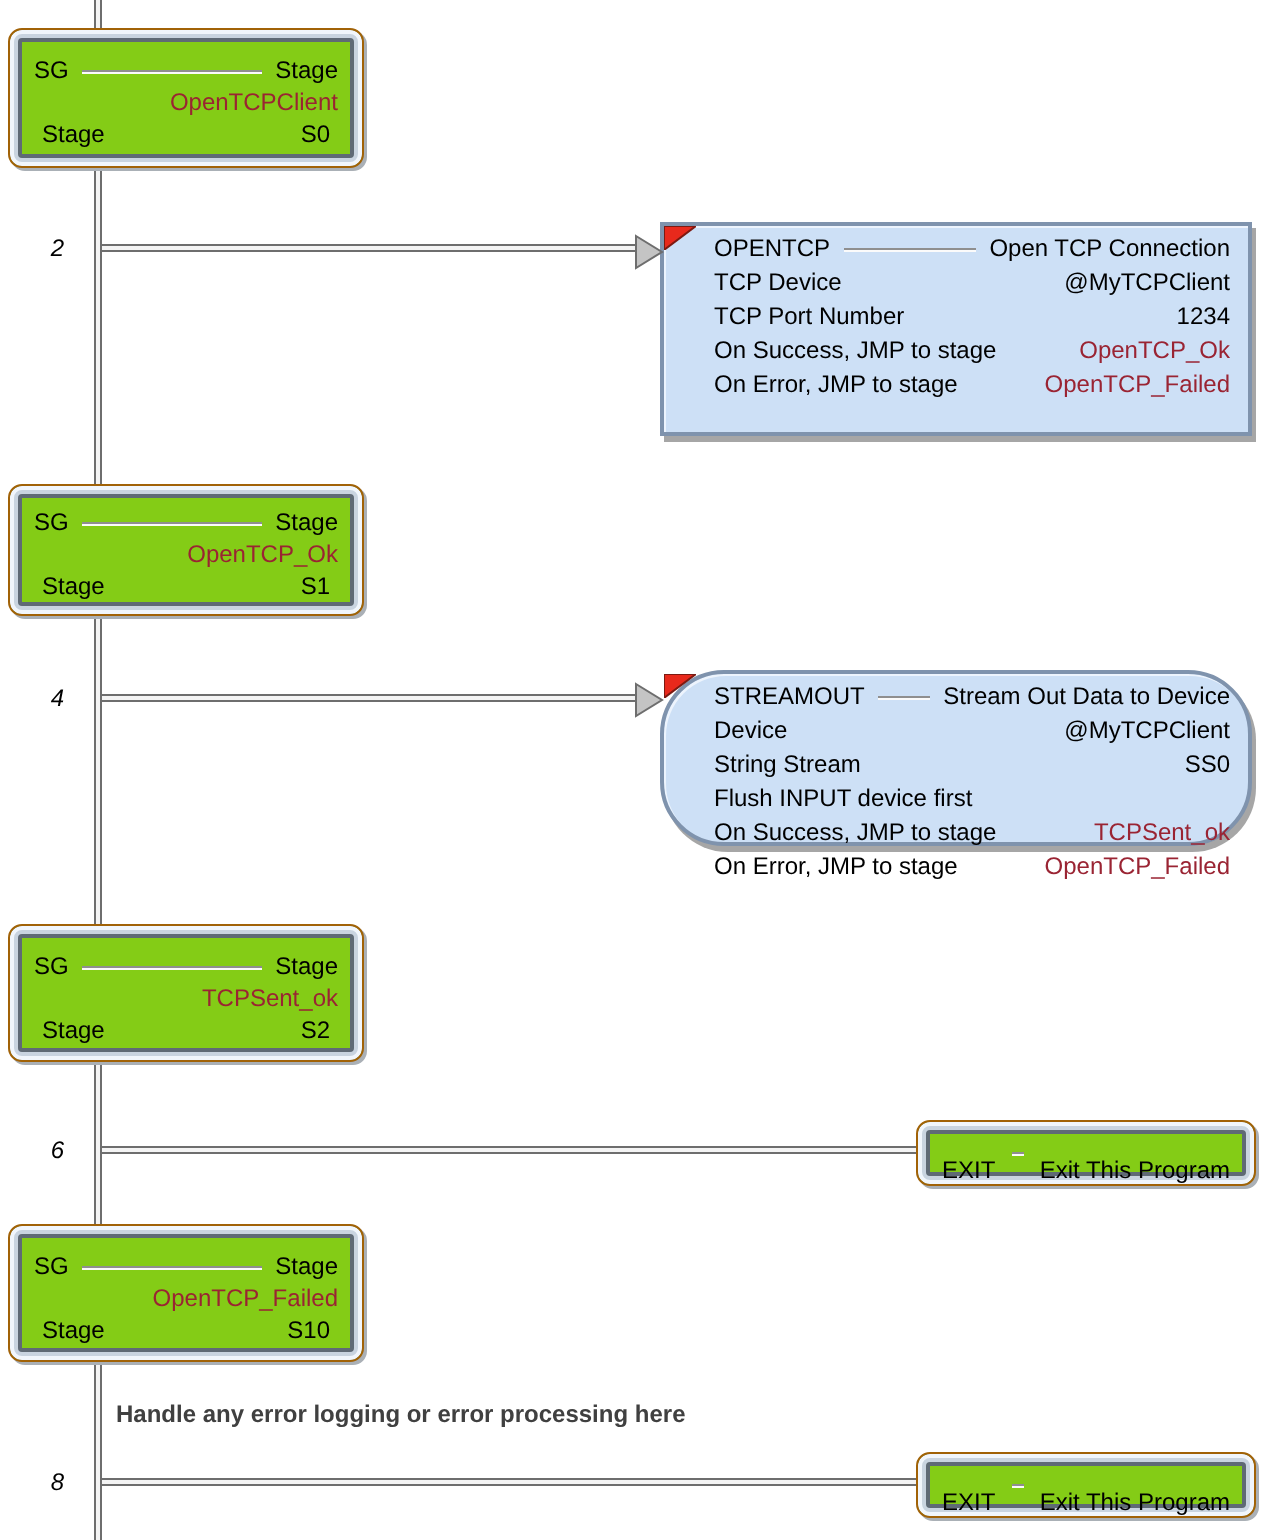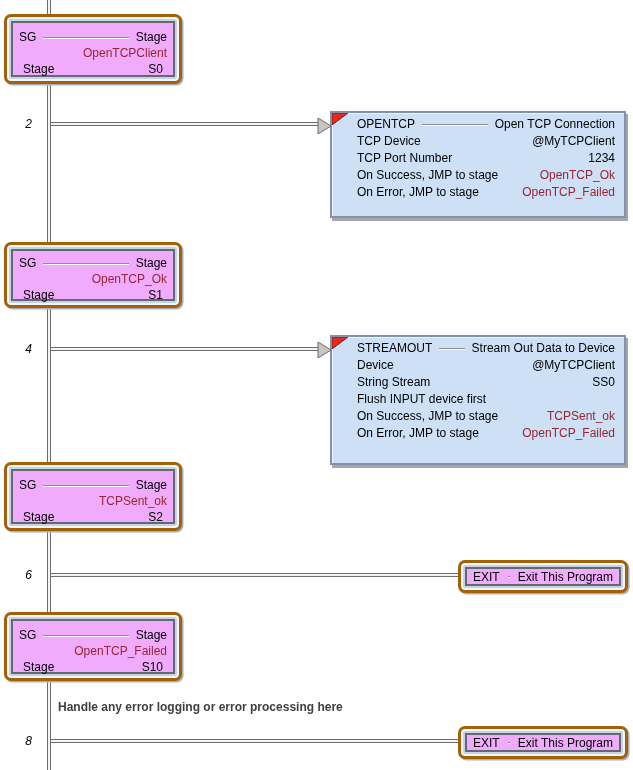--- a/index.html
+++ b/index.html
@@ -18,21 +18,21 @@
     position:absolute; height:4px; background:#f4f4f4;
     border-top:1px solid #6e6e6e; border-bottom:1px solid #6e6e6e;
   }
   .rung-num {
     position:absolute; left:4px; width:28px; text-align:right;
     font-style:italic; line-height:16px;
   }
   
   .bevel-box {
     position:absolute; left:4px; width:178px; border-radius:7px;
-    background:#f0abfc; border:3px solid #a16207;
+    background:#84cc16; border:1px solid #a16207;
     box-shadow: 1.5px 1.5px 0 #aab0b6,
                 inset 0 0 0 2px #f1f6fc,
                 inset 0 0 0 4px #c9d4e0,
                 inset 0 0 0 6px #5f6a75;
   }
   .sg-inner { padding:13px 12px 0 12px; line-height:15px; }
   .sg-r1 { display:flex; align-items:center; }
   .sg-r1 .hline { flex:1; margin:0 7px; }
   .hline {
     height:2px; align-self:center;
@@ -49,21 +49,21 @@
   }
   .instr .row { display:flex; line-height:17px; }
   .instr .row .val { margin-left:auto; text-align:right; }
   .instr .hdr .hline { flex:1; margin:0 7px; }
   .stage-ref { color:#9a2433; }
   .flag-icon { position:absolute; left:0; top:0; }
   .arrow-icon { position:absolute; left:-15px; top:4px; }
   
   .exit-box {
     left:458px; width:170px; height:33px;
-    display:flex; align-items:center; padding:0 12px;
+    display:flex; align-items:flex-end; padding:0 12px;
   }
   .exit-box .hline { flex:1; margin:0 8px; max-width:42px; }
   .exit-box .exit-title { margin-left:auto; }
   
   .comment {
     position:absolute; left:58px; top:700px; color:#404040;font-weight:bold;
   }
 </style>
 </head>
 <body>
@@ -131,21 +131,21 @@
       <div class="sg-r3">
         <span>Stage</span>
         <span>S1</span>
       </div>
     </div>
   </div>
 
   <div class="rung-num" style="top:341px;">4</div>
   <div class="hrail" style="top:347px;left:51px;width:269px;"></div>
 
-  <div class="instr" style="top:335px;height:130px;">
+  <div class="instr" style="top:335px;height:88px;border-radius:32px;">
     <svg class="flag-icon" width="16" height="12">
       <polygon points="0,0 16,0 0,12" fill="#e8291c" stroke="#7c1a12" stroke-width="1"></polygon>
     </svg>
     <svg class="arrow-icon" width="15" height="18">
       <polygon points="1,1 14,9 1,17" fill="#c4c4c4" stroke="#6e6e6e" stroke-width="1"></polygon>
     </svg>
     <div class="row hdr">
       <span>STREAMOUT</span>
       <span class="hline"></span>
       <span>Stream Out Data to Device</span>

